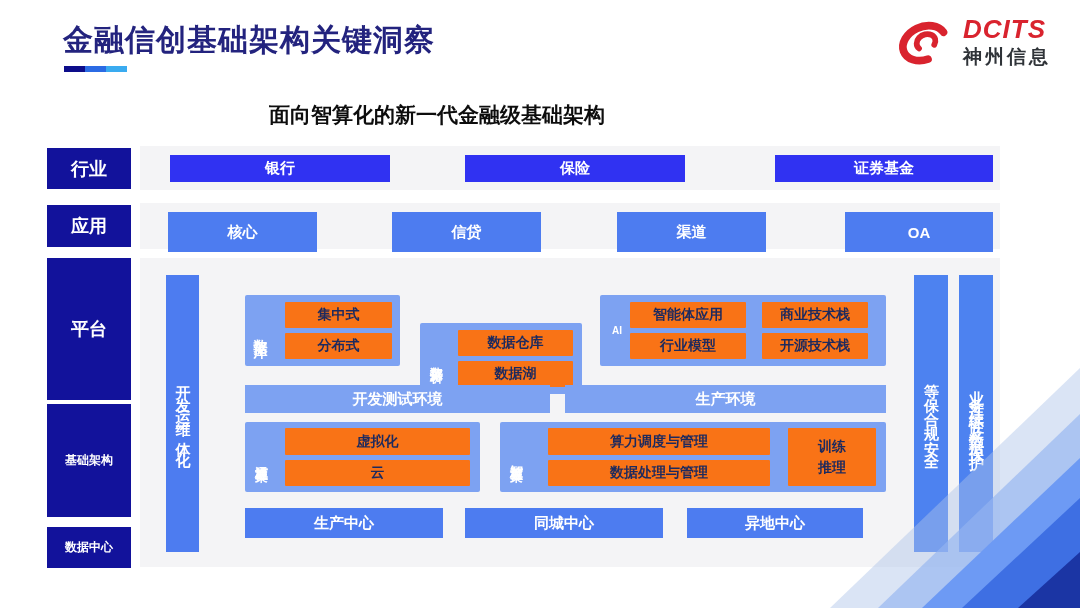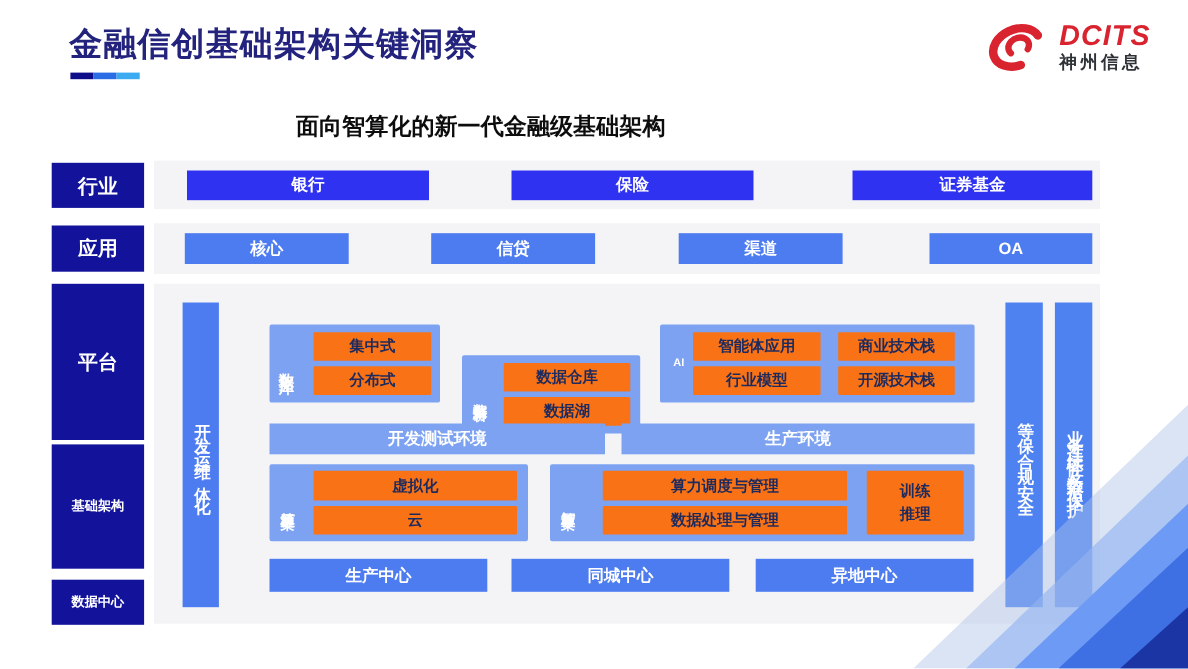--- a/index.html
+++ b/index.html
@@ -6,36 +6,36 @@
   .canvas{position:relative;width:1080px;height:608px;background:#ffffff;overflow:hidden;
           font-family:"Liberation Sans","DejaVu Sans",sans-serif;}
 
   
   .title{position:absolute;left:63px;top:20px;font-size:30px;font-weight:800;color:#23237e;letter-spacing:1px;}
   .underline{position:absolute;left:64px;top:66px;display:flex;}
   .underline span{display:block;width:21px;height:6px;}
   .u1{background:#0d0d8a;}.u2{background:#2b6be4;}.u3{background:#3aabf0;}
   .logo{position:absolute;left:893px;top:16px;display:flex;align-items:center;gap:8px;}
   .logo-brand{font-size:26px;font-weight:800;font-style:italic;color:#d9232e;letter-spacing:1px;line-height:1.0;}
-  .logo-company{font-size:16px;font-weight:700;color:#2f3338;letter-spacing:3px;margin-top:2px;}
+  .logo-company{font-size:19px;font-weight:700;color:#2f3338;letter-spacing:3px;margin-top:2px;}
   .subtitle{position:absolute;left:0;top:101px;width:874px;text-align:center;font-size:21px;font-weight:800;color:#0d0d0d;}
 
   
   .side-label{position:absolute;left:47px;width:84px;background:#12129b;color:#fff;
               display:flex;align-items:center;justify-content:center;font-size:18px;font-weight:700;}
   .side-infra{font-size:12px;}
 
   
   .strip{position:absolute;left:140px;width:860px;background:#f4f4f6;}
 
   
   .btn{position:absolute;display:flex;align-items:center;justify-content:center;
        color:#fff;font-weight:700;font-size:15px;}
   .btn-industry{background:#3032f2;height:27px;top:155px;}
-  .btn-app{background:#4d7cf0;height:28px;top:212px;}
+  .btn-app{background:#4d7cf0;height:40px;top:212px;}
   .btn-env{background:#7da2f2;height:28px;top:385px;}
   .btn-center{background:#4d7cf0;height:30px;top:508px;}
 
   
   .vbar{position:absolute;top:275px;height:277px;width:34px;background:#4d82f0;
         display:flex;align-items:center;justify-content:center;}
   .vbar .vtext{writing-mode:vertical-rl;color:#fff;font-weight:700;font-size:15px;}
 
   
   .group{position:absolute;top:295px;height:71px;background:#7da2f2;border-radius:2px;}
@@ -147,21 +147,21 @@
       <span class="vtext" style="font-size:13px;letter-spacing:1px;">智算框架</span>
     </div>
     <div class="inner" style="left:48px;top:6px;width:222px;height:27px;">算力调度与管理</div>
     <div class="inner train" style="left:288px;top:6px;width:88px;">训练
 推理</div>
     <div class="inner" style="left:48px;top:38px;width:222px;">数据处理与管理</div>
   </div>
 
   <div class="btn btn-center" style="left:245px;width:198px;">生产中心</div>
   <div class="btn btn-center" style="left:465px;width:198px;">同城中心</div>
-  <div class="btn btn-center" style="left:687px;width:198px;">异地中心</div>
+  <div class="btn btn-center" style="left:687px;width:176px;">异地中心</div>
 
   <div class="vbar" style="left:914px;">
     <span class="vtext" style="letter-spacing:14px;">等保合规安全</span>
   </div>
   <div class="vbar" style="left:959px;">
     <span class="vtext" style="letter-spacing:7px;">业务连续性及数据保护</span>
   </div>
 
   <div class="tri t1"></div>
   <div class="tri t2"></div>

